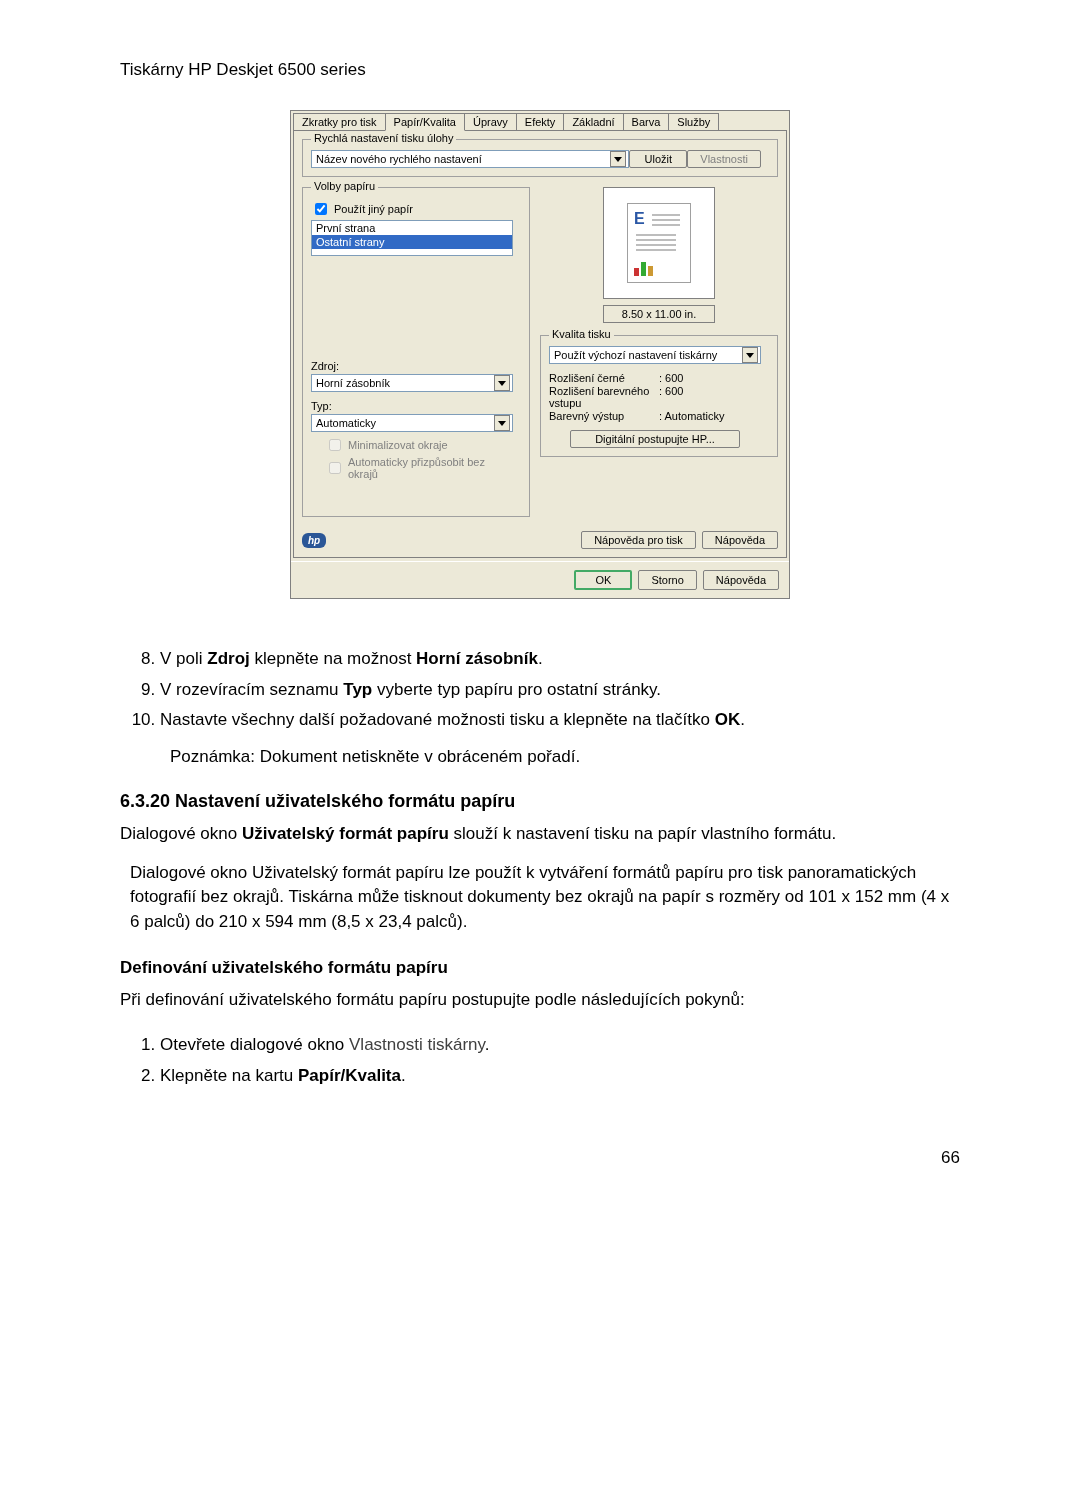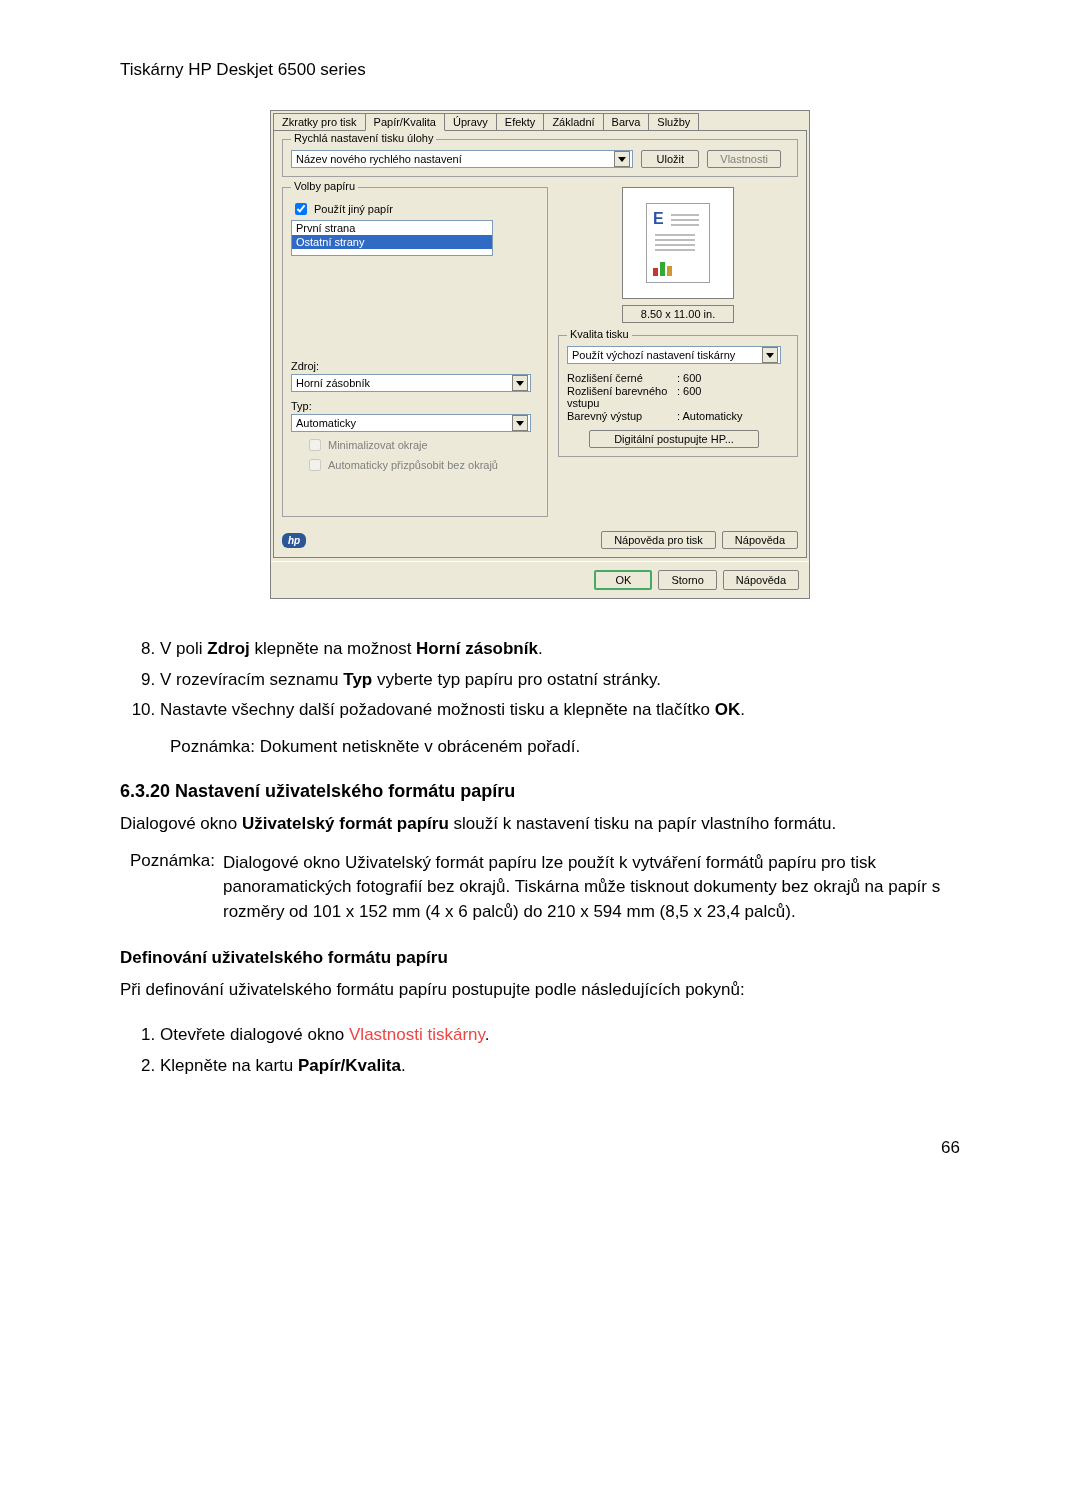--- a/index.html
+++ b/index.html
@@ -10,22 +10,22 @@
     margin: 0;
     padding: 60px 120px 40px 120px;
     width: 1080px;
     box-sizing: border-box;
   }
   .header {
     font-size: 17px;
     margin-bottom: 30px;
   }
   .dlg-wrap {
-    width: 540px;
-    margin: 0 auto 38px auto;
+    width: 500px;
+    margin: 0 auto 48px auto;
   }
   .dlg {
     background: #ece9d8;
     border: 1px solid #808080;
     font-family: Tahoma, sans-serif;
     font-size: 11px;
     padding: 0;
   }
   .tabs {
     display: flex;
@@ -65,21 +65,21 @@
     position: absolute;
     top: -8px;
     left: 8px;
     background: #ece9d8;
     padding: 0 3px;
     font-size: 11px;
   }
   .qs-row {
     display: flex;
     align-items: center;
-    gap: 8px;
+    gap: 0;
   }
   .combo {
     display: flex;
     align-items: center;
     background: #fff;
     border: 1px solid #7f9db9;
     height: 18px;
     padding: 0 2px 0 4px;
     box-sizing: border-box;
   }
@@ -239,21 +239,21 @@
     margin: 14px 0 24px 10px;
     display: flex;
   }
   .note-blk .nl {
     min-width: 93px;
   }
   .note-blk .nt {
     flex: 1;
     line-height: 1.45;
   }
-  a.link { color: #ef4444; text-decoration: none; }
+  a.link { color: #404040; text-decoration: none; }
   .pagenum {
     text-align: right;
     margin-top: 60px;
     font-size: 17px;
   }
   .tri::after {
     content: "";
     border-left: 4px solid transparent;
     border-right: 4px solid transparent;
     border-top: 5px solid #000;
@@ -405,21 +405,20 @@
 </ol>
 
 <div class="note">Poznámka:  Dokument netiskněte v obráceném pořadí.</div>
 
 <h3 class="sec">6.3.20  Nastavení uživatelského formátu papíru</h3>
 <p class="body-p">
   <span>Dialogové okno </span><b>Uživatelský formát papíru</b><span> slouží k nastavení tisku na papír vlastního formátu.</span>
 </p>
 
 <div class="note-blk">
-  <div class="nl">Poznámka:</div>
   <div class="nt">Dialogové okno Uživatelský formát papíru lze použít k vytváření formátů papíru pro tisk panoramatických fotografií bez okrajů. Tiskárna může tisknout dokumenty bez okrajů na papír s rozměry od 101 x 152 mm (4 x 6 palců) do 210 x 594 mm (8,5 x 23,4 palců).</div>
 </div>
 
 <h3 class="sec" style="font-size:17px">Definování uživatelského formátu papíru</h3>
 <p class="body-p">Při definování uživatelského formátu papíru postupujte podle následujících pokynů:</p>
 
 <ol class="steps" start="1">
   <li><span>Otevřete dialogové okno </span><a class="link" href="#">Vlastnosti tiskárny</a><span>.</span></li>
   <li><span>Klepněte na kartu </span><b>Papír/Kvalita</b><span>.</span></li>
 </ol>

